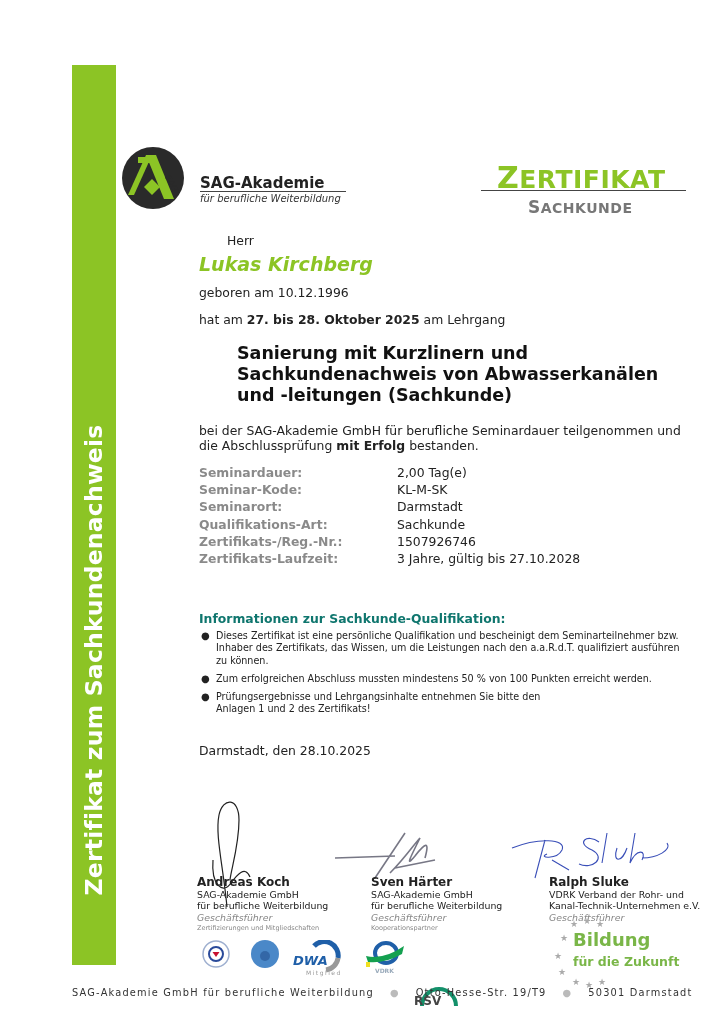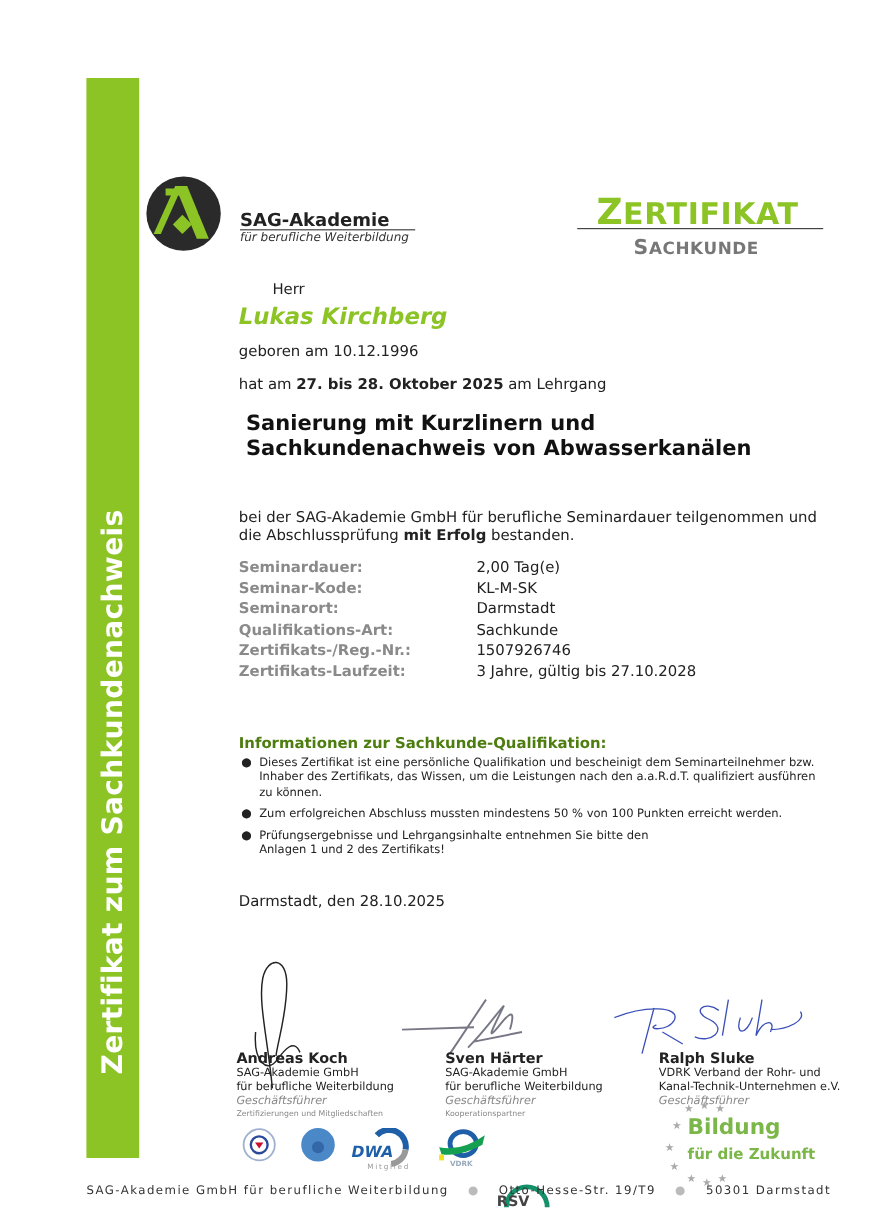--- a/index.html
+++ b/index.html
@@ -24,29 +24,29 @@
   #title-line { left: 481px; top: 190px; width: 205px; height: 1px; background: #444; }
   #subtitle { left: 528px; top: 197px; font-size: 14px; font-weight: bold; color: #777; letter-spacing: 0.5px; }
   #subtitle .cap { font-size: 17px; }
   
   .t { font-size: 12.4px; color: #222; white-space: nowrap; }
   #salutation { left: 199px; top: 233px; margin-left: 28px; }
   #name { left: 199px; top: 253px; font-size: 19px; font-weight: bold; font-style: italic; color: #8cc425; }
   #born { left: 199px; top: 285px; }
   #dates { left: 199px; top: 312px; }
   #course { left: 205px; top: 343px; font-size: 17.5px; font-weight: bold; line-height: 21px; color: #111; }
-  #course div { white-space: nowrap; }
+  #course div { white-space: nowrap; margin-left: 32px; }
   #result { left: 199px; top: 423px; line-height: 15px; }
   
   #details { left: 199px; top: 465px; }
   .row { display: flex; height: 17.2px; font-size: 12.4px; gap: 17px; }
   .row .k { width: 181px; color: #8a8a8a; font-weight: bold; }
   .row .v { color: #222; }
   
-  #info-h { left: 199px; top: 611px; font-size: 12.4px; font-weight: bold; color: #4d7c0f; }
+  #info-h { left: 199px; top: 611px; font-size: 12.4px; font-weight: bold; color: #0f766e; }
   #info-list { left: 199px; top: 630px; width: 500px; font-size: 9.6px; color: #222; line-height: 12.3px; }
   .li { position: relative; padding-left: 17px; margin-bottom: 6px; }
   .li .dot { position: absolute; left: 2px; top: 0; font-size: 10px; }
   .li div { white-space: nowrap; }
   #place-date { left: 199px; top: 743px; }
   
   .sig { font-size: 9.4px; line-height: 11.4px; color: #222; white-space: nowrap; }
   .sig .nm { font-size: 12px; font-weight: bold; line-height: 13px; }
   .sig .role { font-style: italic; color: #888; }
   #sig1 { left: 197px; top: 876px; }
@@ -95,20 +95,21 @@
 <div id="subtitle" class="abs"><span class="cap">S</span><span>ACHKUNDE</span></div>
 
 <div id="salutation" class="abs t">Herr</div>
 <div id="name" class="abs">Lukas Kirchberg</div>
 <div id="born" class="abs t">geboren am 10.12.1996</div>
 <div id="dates" class="abs t"><span>hat am </span><b>27. bis 28. Oktober 2025</b><span> am Lehrgang</span></div>
 
 <div id="course" class="abs">
   <div>Sanierung mit Kurzlinern und</div>
   <div>Sachkundenachweis von Abwasserkanälen</div>
+  <div>und -leitungen (Sachkunde)</div>
 </div>
 
 <div id="result" class="abs t">
   <div>bei der SAG-Akademie GmbH für berufliche Seminardauer teilgenommen und</div>
   <div><span>die Abschlussprüfung </span><b>mit Erfolg</b><span> bestanden.</span></div>
 </div>
 
 <div id="details" class="abs">
   <div class="row">
       <span class="k">Seminardauer:</span>

